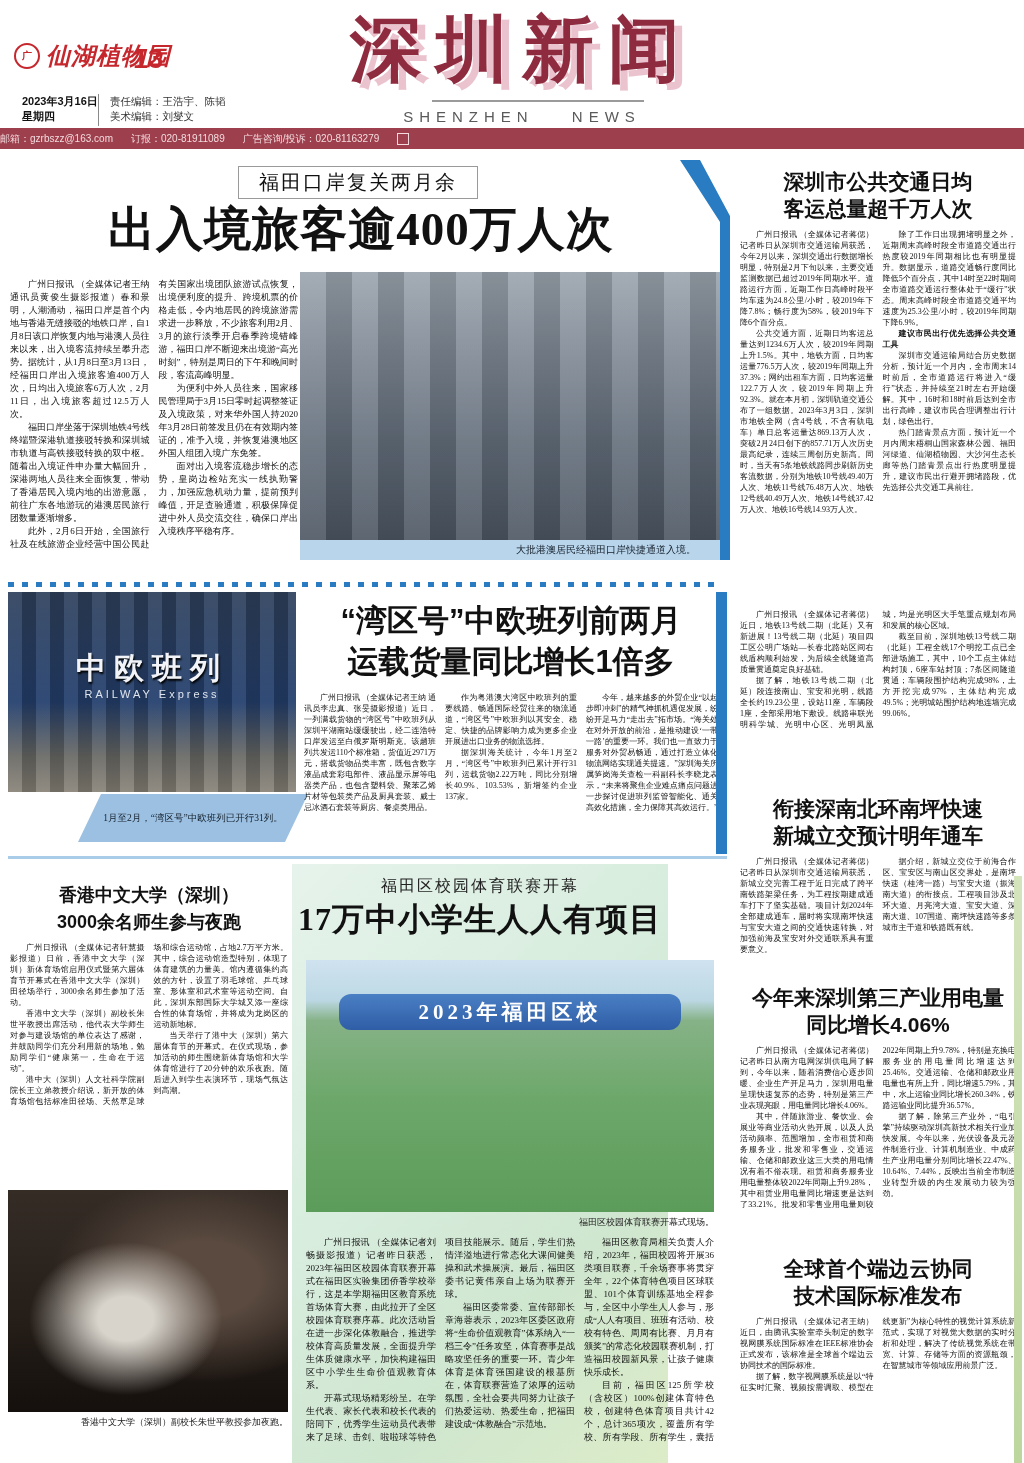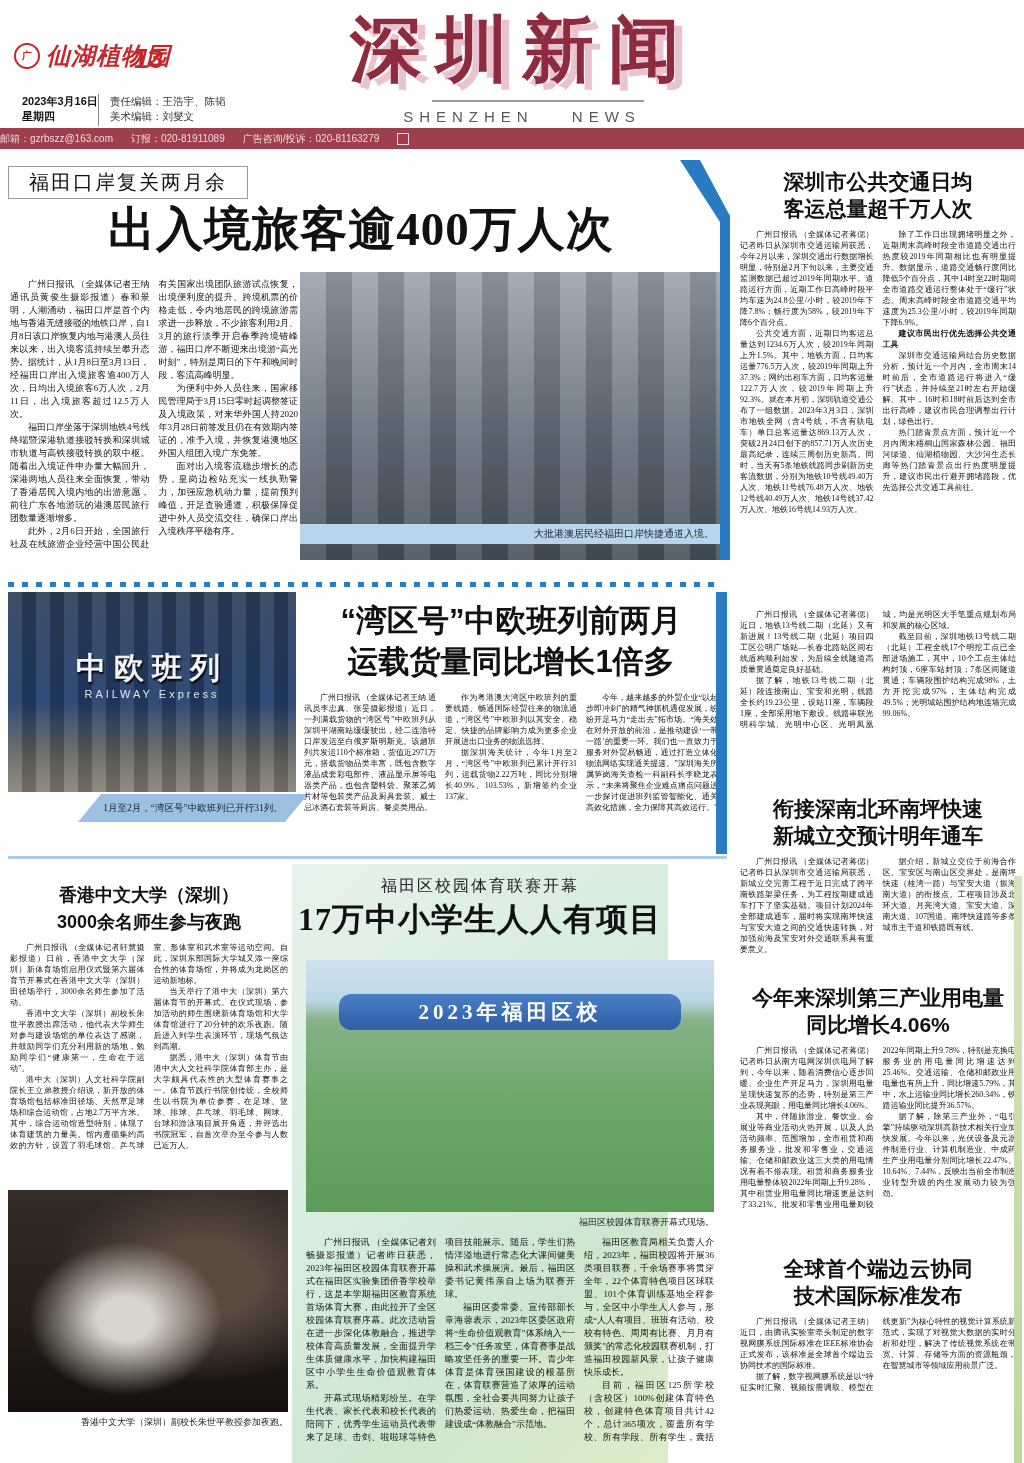--- a/index.html
+++ b/index.html
@@ -28,44 +28,44 @@
   .contact-bar{position:absolute;left:0;top:128px;width:1024px;height:21px;background:#9d3f4c;
                color:#f3dade;font-size:10px;display:flex;align-items:center;justify-content:flex-start;gap:18px;
                font-family:"Liberation Sans",sans-serif;}
   .qr-icon{width:10px;height:10px;border:1.5px solid #f3dade;display:inline-block;}
   
   .btxt p{margin:0;text-indent:2em;text-align:justify;}
   .btxt{font-size:9px;line-height:13px;overflow:hidden;}
   .cols2{column-count:2;column-gap:9px;}
   .cols3{column-count:3;column-gap:9px;}
   
-  .lead-kicker-row{position:absolute;left:8px;top:166px;width:700px;text-align:left;}
+  .lead-kicker-row{position:absolute;left:8px;top:166px;width:700px;text-align:center;}
   .lead-kicker{display:inline-block;border:1px solid #9a9a9a;padding:2px 20px;font-size:20px;
                letter-spacing:2px;font-family:"Liberation Sans",sans-serif;}
   .lead-headline{position:absolute;left:8px;top:198px;width:706px;text-align:center;font-size:47px;
                  font-weight:900;letter-spacing:1px;white-space:nowrap;}
   .lead-cols{position:absolute;left:10px;top:278px;width:288px;height:296px;}
   .lead-photo{position:absolute;left:300px;top:272px;width:420px;height:288px;
               background:repeating-linear-gradient(90deg,rgba(255,255,255,.10) 0 26px,rgba(0,0,0,.12) 26px 52px),
                          linear-gradient(180deg,#9aa3ad 0%,#7e8894 28%,#636e7b 58%,#46505c 100%);}
-  .lead-cap{position:absolute;left:0;bottom:16px;width:100%;height:20px;background:#b9d5ec;color:#15202b;
-            font-size:10px;line-height:20px;text-align:right;padding-right:6px;box-sizing:border-box;}
+  .lead-cap{position:absolute;left:0;bottom:0;width:100%;height:20px;background:#b9d5ec;color:#15202b;
+            font-size:10px;line-height:20px;text-align:right;padding-right:24px;box-sizing:border-box;}
   .ribbon-svg{position:absolute;left:676px;top:160px;}
   
   .dash-sep{position:absolute;left:8px;top:582px;width:712px;height:5px;
             background:repeating-linear-gradient(90deg,#2a7cc2 0 6px,transparent 6px 14px);}
   
   .bay-photo{position:absolute;left:8px;top:592px;width:288px;height:200px;overflow:hidden;
              background:repeating-linear-gradient(90deg,rgba(255,255,255,.06) 0 14px,rgba(0,0,0,.18) 14px 28px),
                         linear-gradient(180deg,#31435f 0%,#24406e 55%,#6a6a66 82%,#8b857a 100%);}
   .bay-label{position:absolute;left:0;top:56px;width:100%;text-align:center;color:#f2f4f8;
              font-size:30px;font-weight:bold;letter-spacing:8px;text-shadow:1px 2px 2px #000;}
   .bay-sublabel{position:absolute;left:0;top:96px;width:100%;text-align:center;color:#dfe5ee;
                 font-size:11px;letter-spacing:3px;font-family:"Liberation Sans",sans-serif;}
-  .bay-cap{position:absolute;left:78px;top:794px;width:230px;height:28px;background:#9cc0e2;
+  .bay-cap{position:absolute;left:78px;top:794px;width:230px;height:48px;background:#9cc0e2;
            clip-path:polygon(10% 0,100% 0,90% 100%,0 100%);display:flex;align-items:center;
            justify-content:center;font-size:9.5px;color:#14202c;padding:0 12px;box-sizing:border-box;}
   .bay-headline{position:absolute;left:304px;top:600px;width:414px;text-align:center;font-size:31px;
                 line-height:41px;font-weight:900;font-family:"Liberation Sans","DejaVu Sans",sans-serif;}
   .bay-cols{position:absolute;left:304px;top:692px;width:414px;height:160px;}
   .bay-rbar{position:absolute;left:716px;top:592px;width:11px;height:262px;background:#2a7cc2;}
   .bay-bline{position:absolute;left:8px;top:856px;width:719px;height:3px;background:#a9cce8;}
   
   .cuhk-headline{position:absolute;left:8px;top:882px;width:282px;text-align:center;font-size:18px;
                  line-height:27px;font-weight:700;font-family:"Liberation Sans","DejaVu Sans",sans-serif;}
@@ -177,21 +177,20 @@
 
   <div class="cuhk-headline">
     <div>香港中文大学（深圳）</div>
     <div>3000余名师生参与夜跑</div>
   </div>
   <div class="cuhk-cols btxt cols2" style="font-size:8px;line-height:11px;">
     <p>广州日报讯 （全媒体记者轩慧摄影报道）日前，香港中文大学（深圳）新体育场馆启用仪式暨第六届体育节开幕式在香港中文大学（深圳）田径场举行，3000余名师生参加了活动。</p>
     <p>香港中文大学（深圳）副校长朱世平教授出席活动，他代表大学师生对参与建设场馆的单位表达了感谢，并鼓励同学们充分利用新的场地，勉励同学们“健康第一，生命在于运动”。</p>
     <p>港中大（深圳）人文社科学院副院长王立弟教授介绍说，新开放的体育场馆包括标准田径场、天然草足球场和综合运动馆，占地2.7万平方米。其中，综合运动馆造型特别，体现了体育建筑的力量美。馆内遵循集约高效的方针，设置了羽毛球馆、乒乓球室、形体室和武术室等运动空间。自此，深圳东部国际大学城又添一座综合性的体育场馆，并将成为龙岗区的运动新地标。</p>
     <p>当天举行了港中大（深圳）第六届体育节的开幕式。在仪式现场，参加活动的师生围绕新体育场馆和大学体育馆进行了20分钟的欢乐夜跑。随后进入到学生表演环节，现场气氛达到高潮。</p>
-    <p>据悉，港中大（深圳）体育节由港中大人文社科学院体育部主办，是大学颇具代表性的大型体育赛事之一。体育节践行书院创传统，全校师生以书院为单位参赛，在足球、篮球、排球、乒乓球、羽毛球、网球、台球和游泳项目展开角逐，并评选出书院冠军，自首次举办至今参与人数已近万人。</p>
   </div>
   <div class="cuhk-photo"></div>
   <div class="cuhk-cap">香港中文大学（深圳）副校长朱世平教授参加夜跑。</div>
 
   <div class="futian-panel">
     <div class="futian-kicker">福田区校园体育联赛开幕</div>
     <div class="futian-headline">17万中小学生人人有项目</div>
     <div class="futian-photo">
       <div class="futian-banner">2023年福田区校</div>
     </div>

